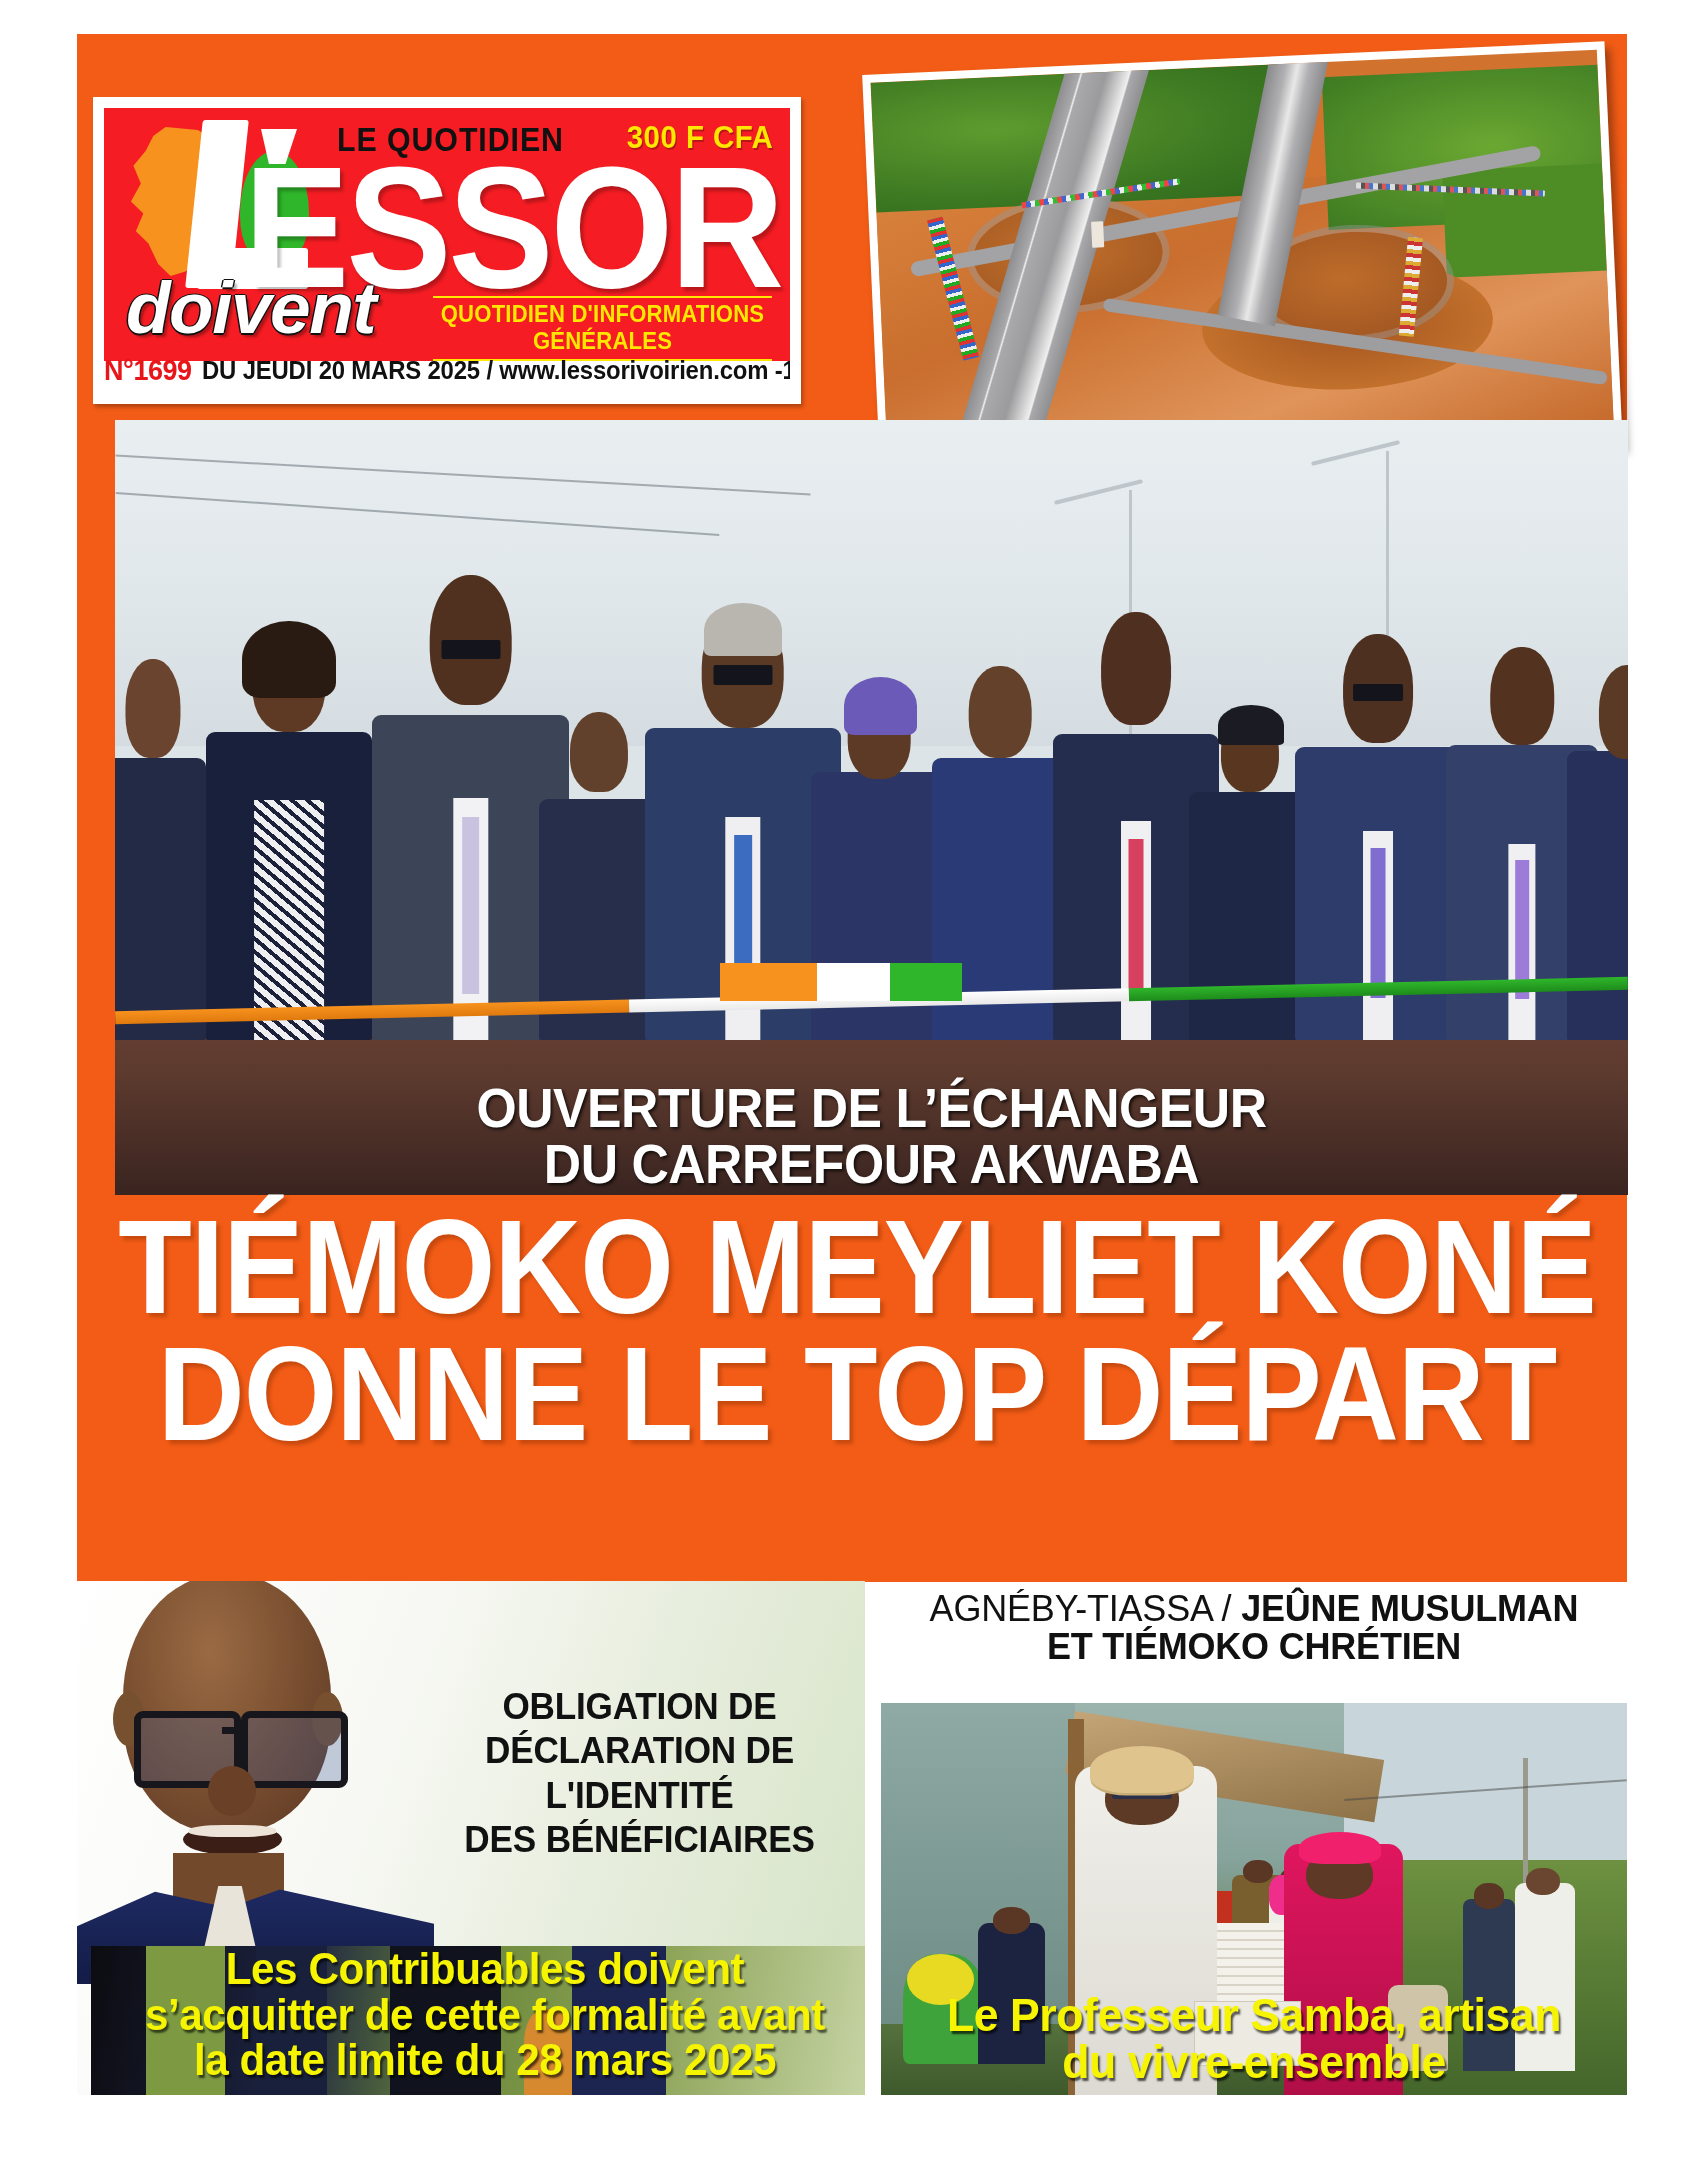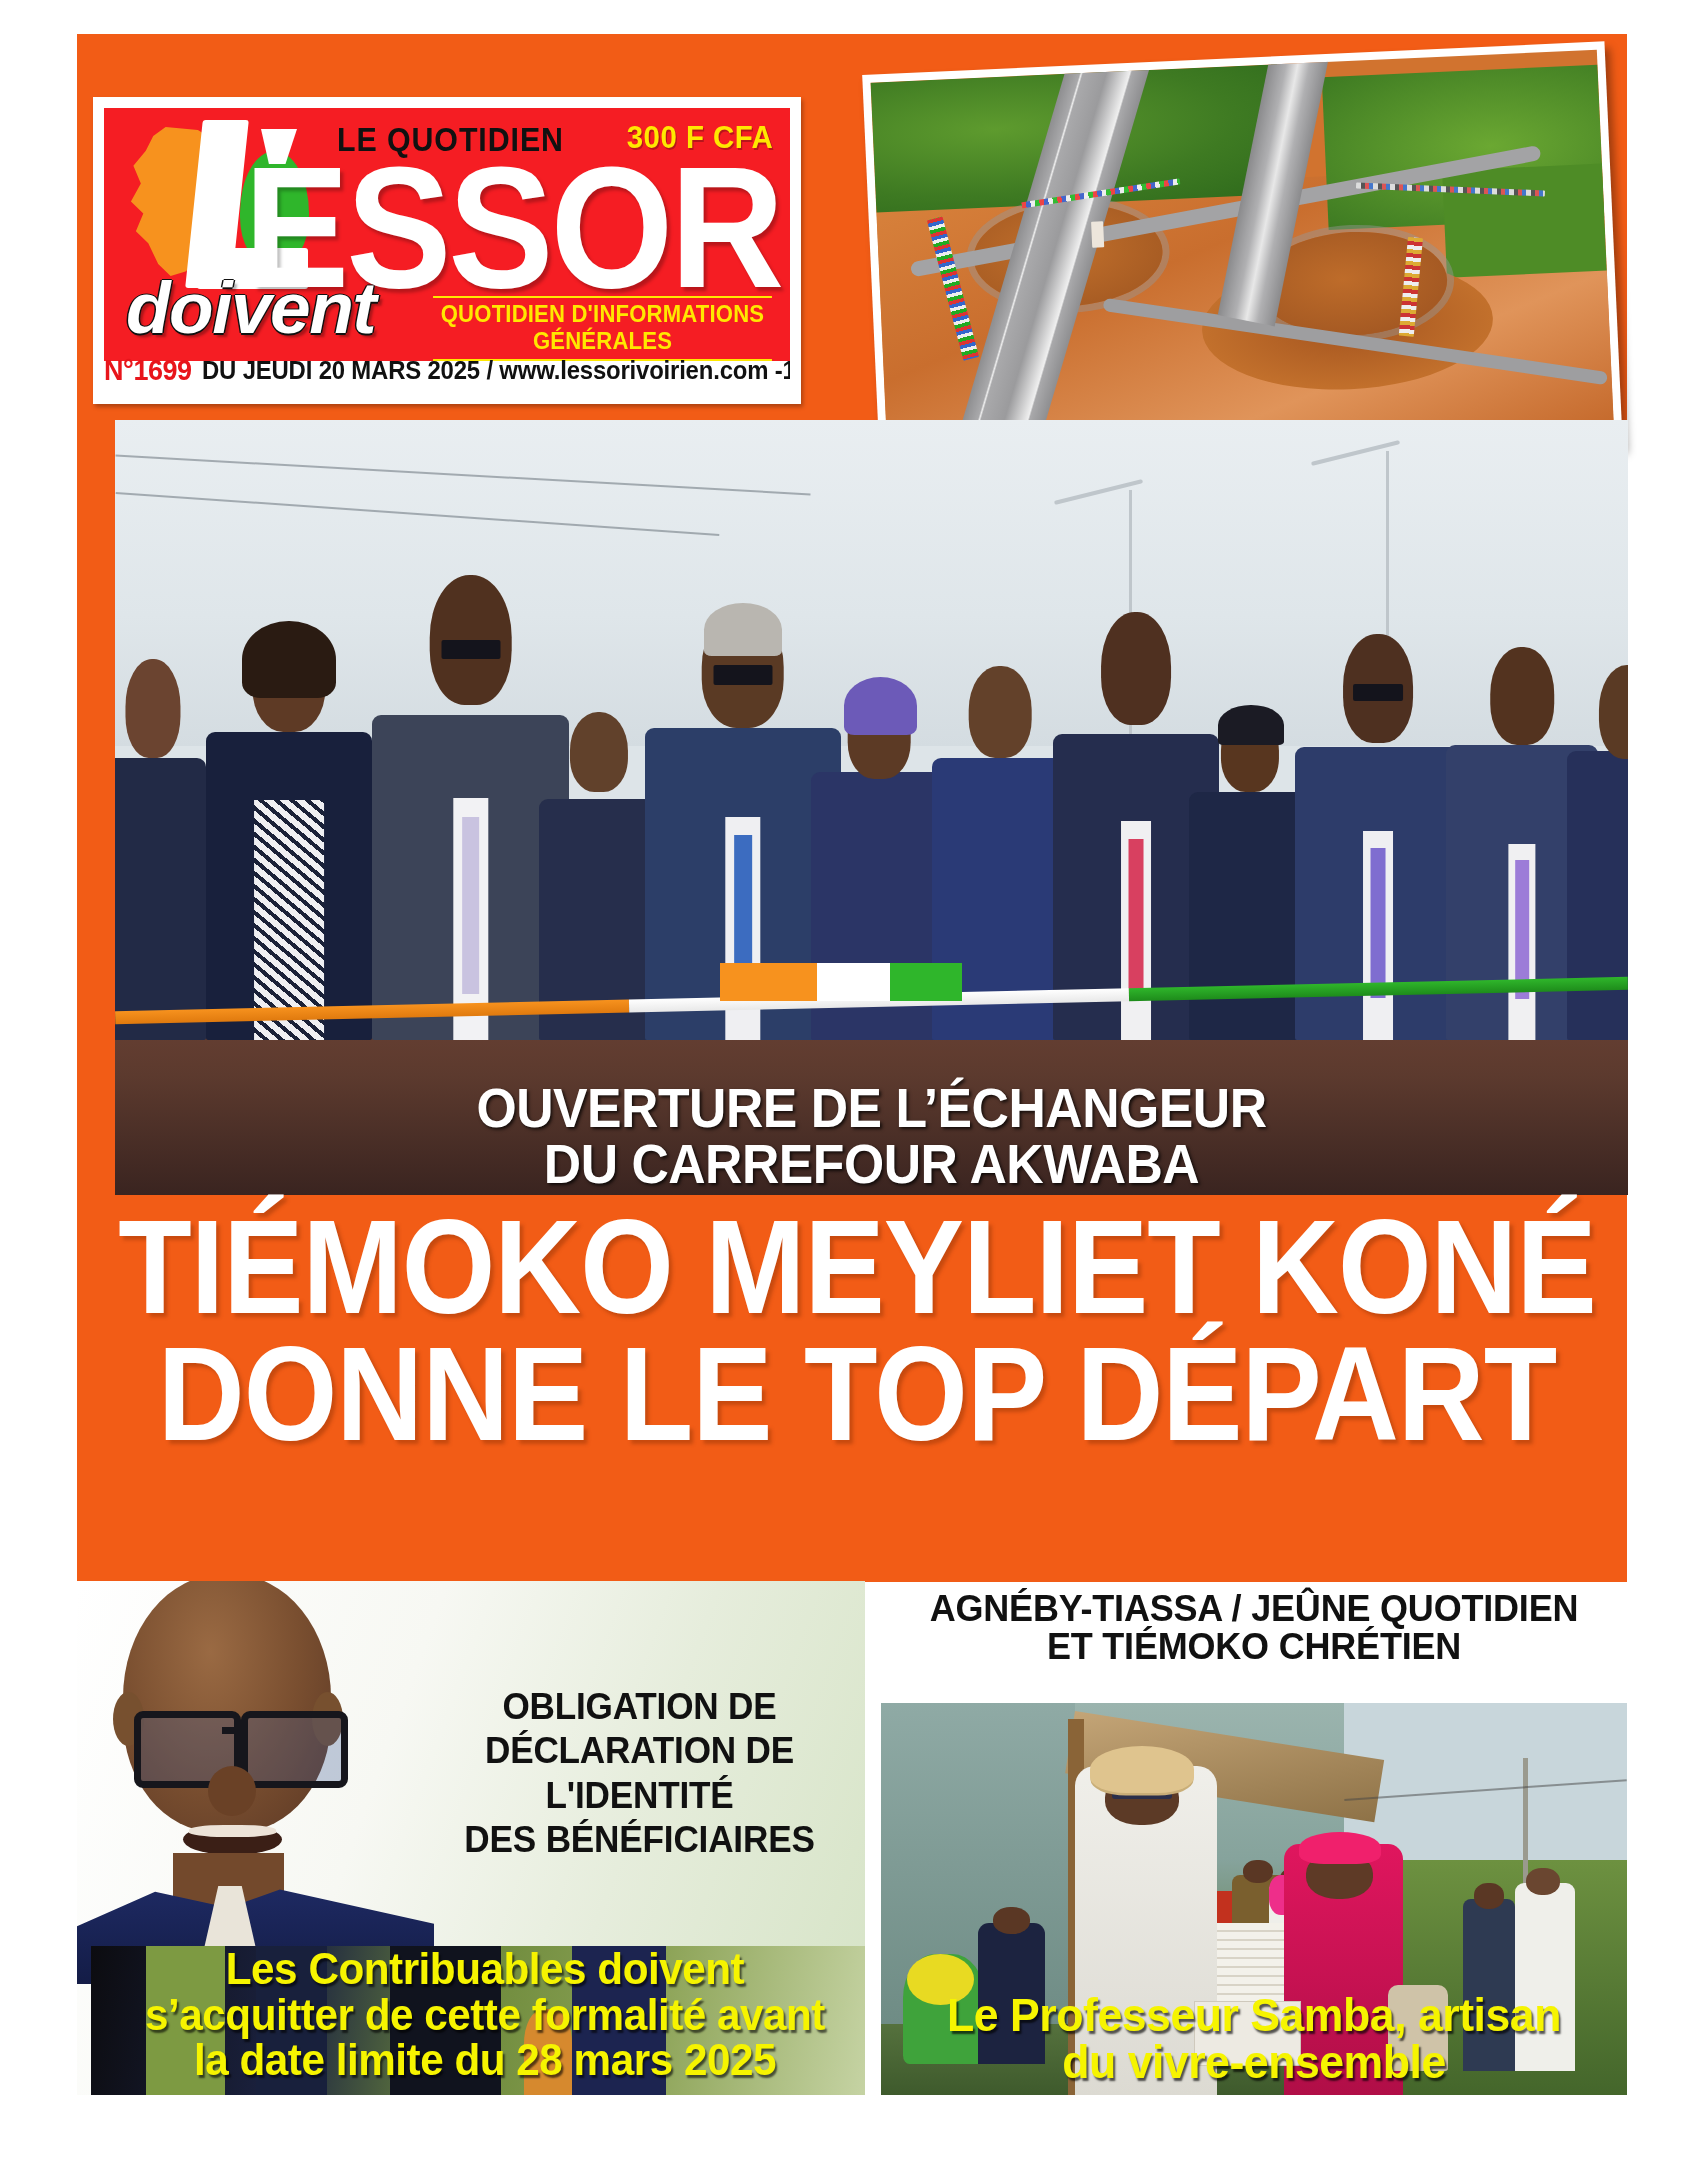--- a/index.html
+++ b/index.html
@@ -186,21 +186,21 @@
             font-family:"Liberation Sans Narrow","Liberation Sans",sans-serif;
             transform:scaleX(.96);transform-origin:center bottom;
             text-shadow:2px 2.5px 2px rgba(0,0,0,.6);}
 
   
   .br{position:absolute;left:881px;top:1581px;width:746px;height:514px;}
   .br-head{position:absolute;left:0;top:0;width:100%;text-align:center;color:#111;
            line-height:1.06;padding-top:9px;}
   .br-head .l1{font-size:36px;letter-spacing:-0.2px;
                font-family:"Liberation Sans Narrow","Liberation Sans",sans-serif;}
-  .br-head .l1 .thin{font-weight:bold;}
+  .br-head .l1 .thin{font-weight:normal;}
   .br-head .l1 .thick{font-weight:bold;}
   .br-head .l2{font-size:36px;font-weight:bold;letter-spacing:-0.2px;
                font-family:"Liberation Sans Narrow","Liberation Sans",sans-serif;}
 
   .br-photo{position:absolute;left:0;top:122px;width:100%;height:392px;overflow:hidden;
             background:linear-gradient(180deg,#9BB4AE 0%,#86A39C 40%,#5E7A44 75%,#3E5A2C 100%);}
   .brp-wall{position:absolute;left:0;top:0;width:26%;height:82%;
             background:linear-gradient(180deg,#8FAAA5 0%,#6F8C85 100%);}
   .brp-post{position:absolute;left:25%;top:4%;width:2.2%;height:96%;background:#8A6437;}
   .brp-roof{position:absolute;left:26%;top:2%;width:42%;height:16%;
@@ -463,21 +463,21 @@
         <div>Les Contribuables doivent</div>
         <div>s’acquitter de cette formalité avant</div>
         <div>la date limite du 28 mars 2025</div>
       </div>
     </div>
   </div>
 
   <div class="br">
     <div class="br-head">
       <div class="l1">
-        <span class="thin">AGNÉBY-TIASSA / </span><span class="thick">JEÛNE QUOTIDIEN</span>
+        <span class="thin">AGNÉBY-TIASSA / </span><span class="thick">JEÛNE MUSULMAN</span>
       </div>
       <div class="l2">ET TIÉMOKO CHRÉTIEN</div>
     </div>
 
     <div class="br-photo">
       <div class="brp-sky"></div>
       <div class="brp-field"></div>
       <div class="brp-wall"></div>
       <div class="brp-roof"></div>
       <div class="brp-post"></div>

